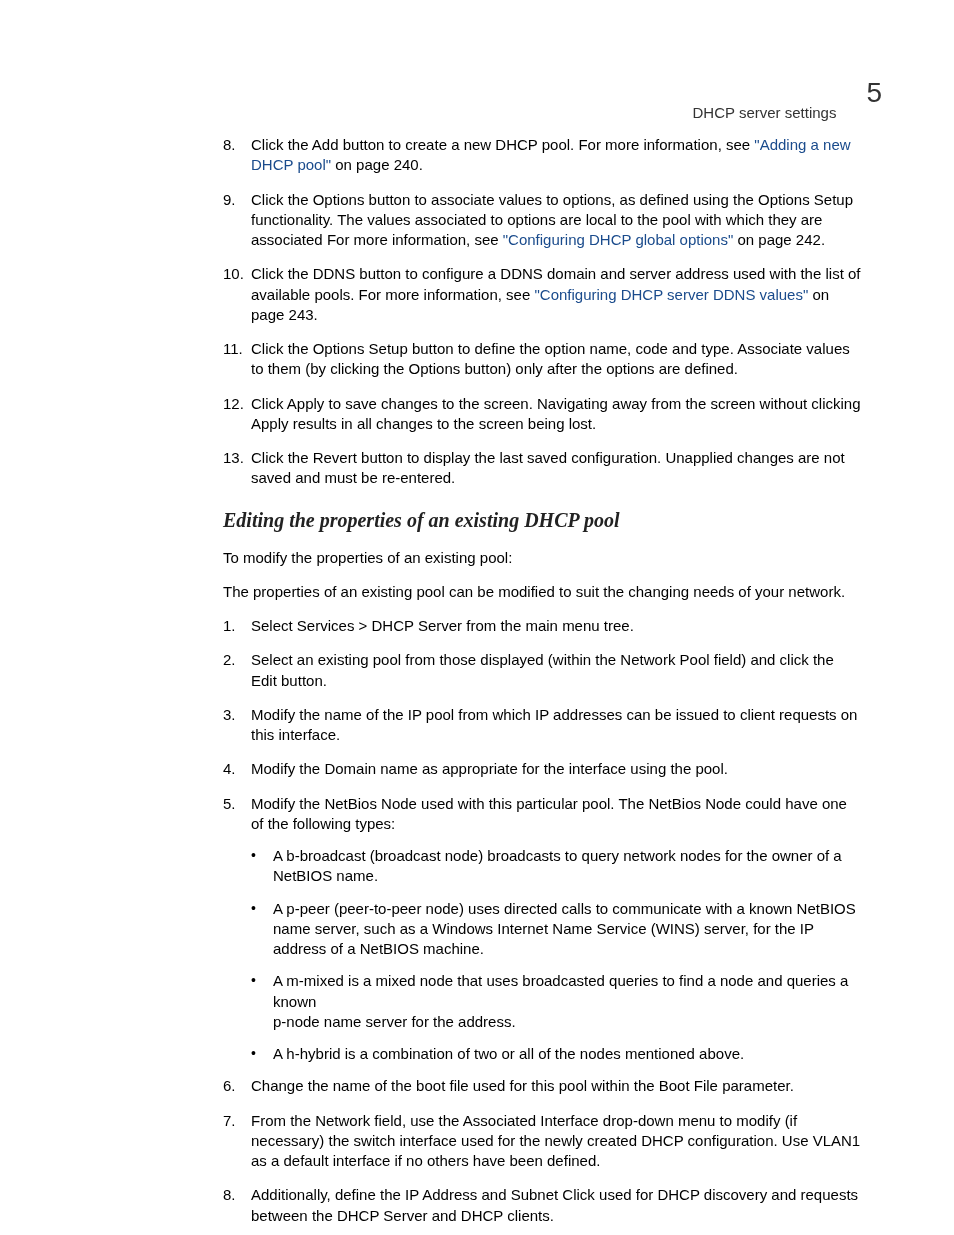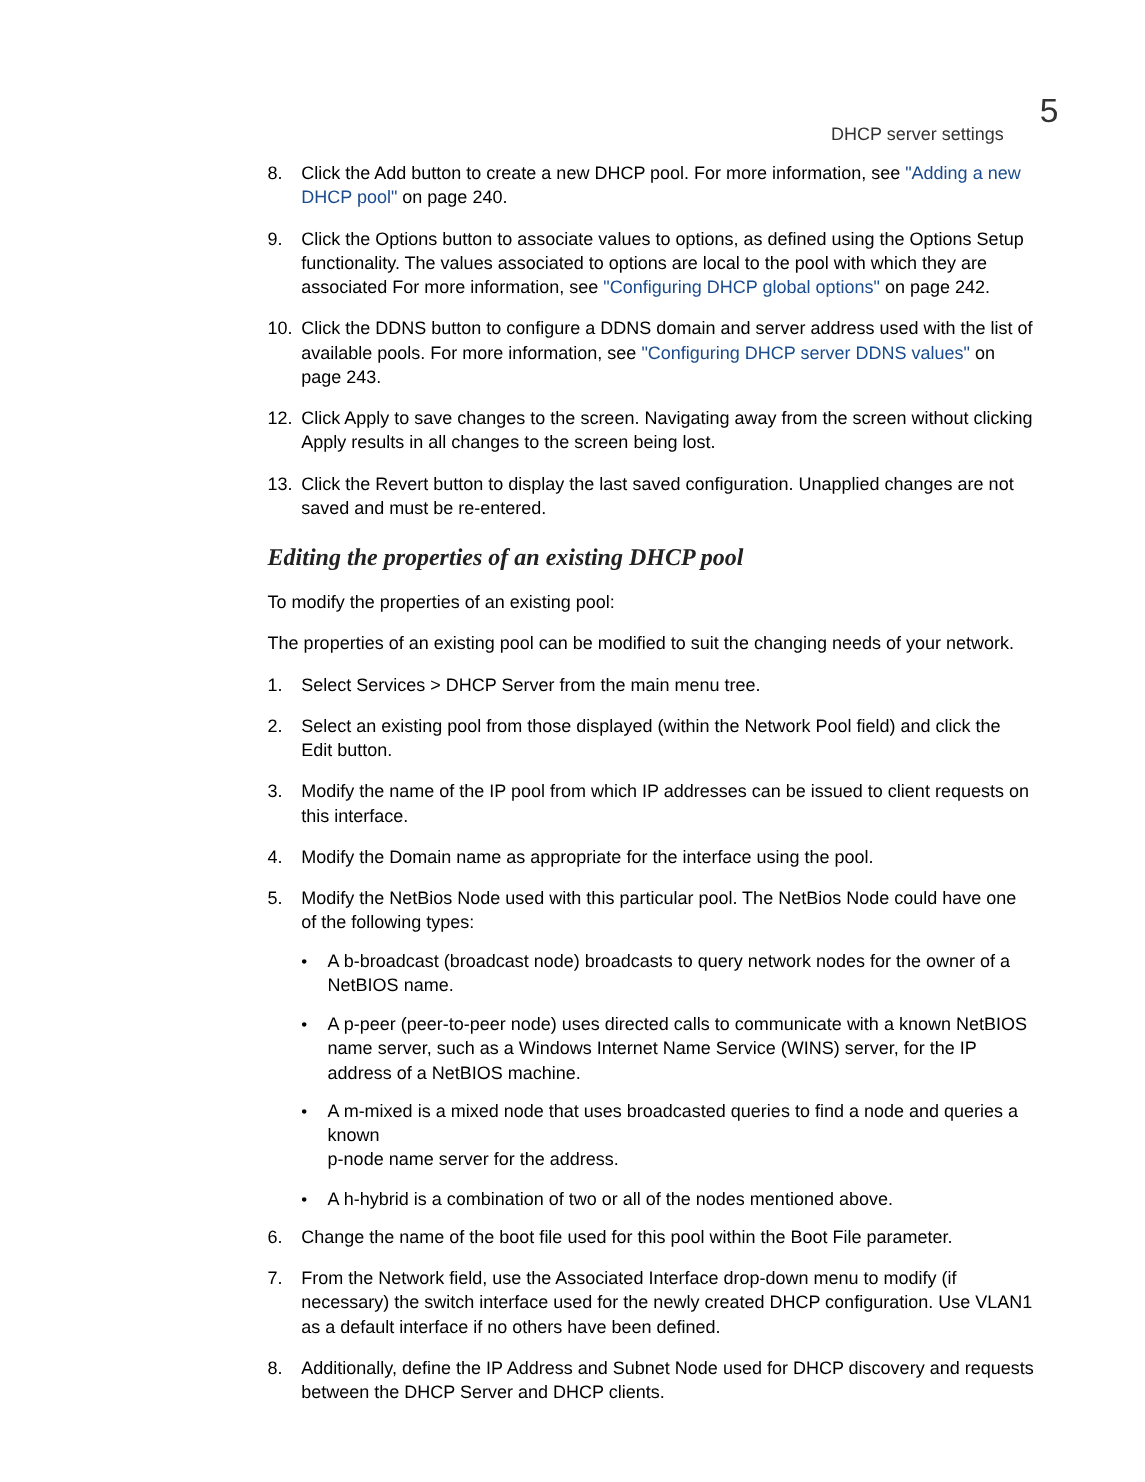--- a/index.html
+++ b/index.html
@@ -108,20 +108,24 @@
   <div class="ol-item">
     <div class="ol-num">9.</div>
     <div class="ol-text"><span>Click the </span><span class="italic">Options</span><span> button to associate values to options, as defined using the Options Setup functionality. The values associated to options are local to the pool with which they are associated For more information, see </span><span class="link">"Configuring DHCP global options"</span><span> on page 242.</span></div>
   </div>
 
   <div class="ol-item">
     <div class="ol-num">10.</div>
     <div class="ol-text"><span>Click the </span><span class="italic">DDNS</span><span> button to configure a DDNS domain and server address used with the list of available pools. For more information, see </span><span class="link">"Configuring DHCP server DDNS values"</span><span> on page 243.</span></div>
   </div>
 
+  <div class="ol-item">
+    <div class="ol-num">11.</div>
+    <div class="ol-text"><span>Click the </span><span class="italic">Options Setup</span><span> button to define the option name, code and type. Associate values to them (by clicking the Options button) only after the options are defined.</span></div>
+  </div>
 
   <div class="ol-item">
     <div class="ol-num">12.</div>
     <div class="ol-text"><span>Click </span><span class="italic">Apply</span><span> to save changes to the screen. Navigating away from the screen without clicking Apply results in all changes to the screen being lost.</span></div>
   </div>
 
   <div class="ol-item">
     <div class="ol-num">13.</div>
     <div class="ol-text"><span>Click the </span><span class="italic">Revert</span><span> button to display the last saved configuration. Unapplied changes are not saved and must be re-entered.</span></div>
   </div>
@@ -182,17 +186,17 @@
       <div class="ol-text"><span>Change the name of the boot file used for this pool within the </span><span class="italic">Boot File</span><span> parameter.</span></div>
     </div>
 
     <div class="ol-item">
       <div class="ol-num">7.</div>
       <div class="ol-text"><span>From the </span><span class="italic">Network</span><span> field, use the </span><span class="italic">Associated Interface</span><span> drop-down menu to modify (if necessary) the switch interface used for the newly created DHCP configuration. Use VLAN1 as a default interface if no others have been defined.</span></div>
     </div>
 
     <div class="ol-item">
       <div class="ol-num">8.</div>
-      <div class="ol-text"><span>Additionally, define the </span><span class="italic">IP Address</span><span> and </span><span class="italic">Subnet Node</span><span> used for DHCP discovery and requests between the DHCP Server and DHCP clients.</span></div>
+      <div class="ol-text"><span>Additionally, define the </span><span class="italic">IP Address</span><span> and </span><span class="italic">Subnet Click</span><span> used for DHCP discovery and requests between the DHCP Server and DHCP clients.</span></div>
     </div>
 
   </div>
 </div>
 
 </body></html>

